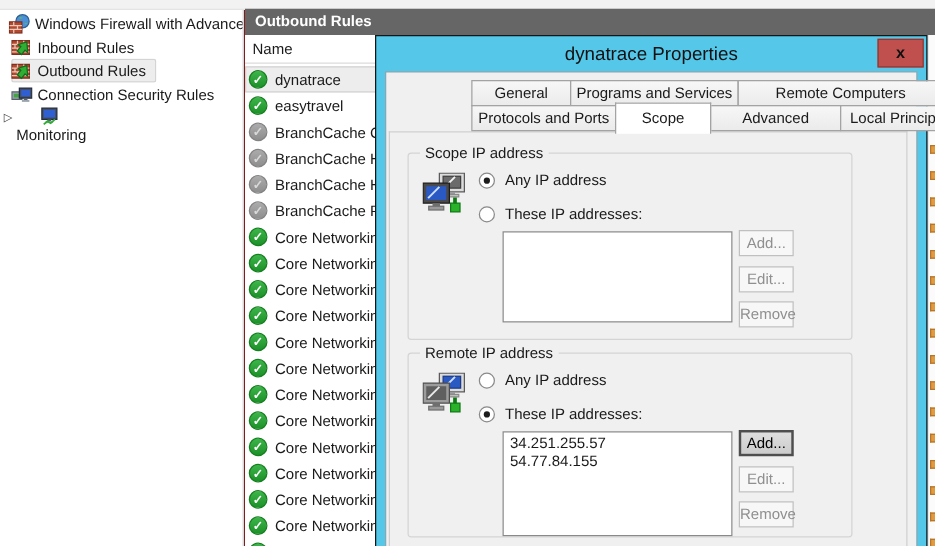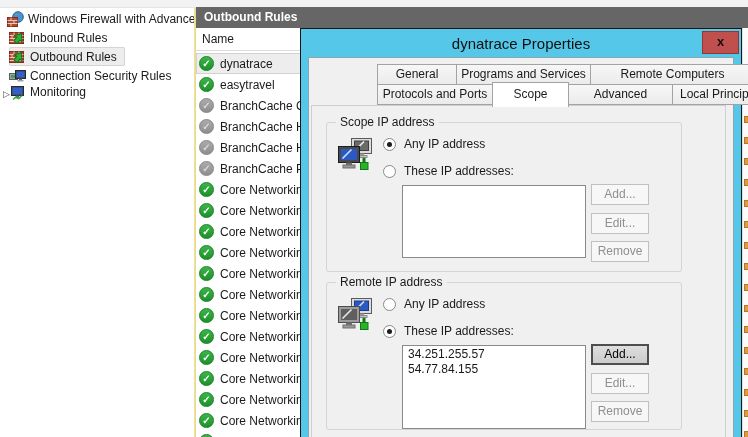--- a/index.html
+++ b/index.html
@@ -1,16 +1,16 @@
 <!DOCTYPE html>
 <html><head>
 <meta charset="utf-8">
 <style>
   html,body{margin:0;padding:0;background:#cfcfcf;}
-  .screen{position:relative;width:748px;height:437px;background:#fde047;overflow:hidden;
+  .screen{position:relative;width:748px;height:437px;background:#7f1d1d;overflow:hidden;
           font-family:"Liberation Sans",sans-serif;font-size:12px;color:#1a1a1a;text-decoration:underline;}
 
   
   .top-strip{position:absolute;left:0;top:0;width:748px;height:7px;background:#f2f2f2;border-bottom:1px solid #e4e4e4;}
 
   
   .tree{position:absolute;left:0;top:8px;width:195px;height:429px;background:#fff;border-right:1px solid #dcdcdc;box-sizing:border-box;overflow:hidden;}
   .tree-row{position:relative;height:19px;display:flex;align-items:center;white-space:nowrap;}
   .tree-row.root{padding-left:7px;margin-top:1px;}
   .tree-row.child{padding-left:9px;}
@@ -63,21 +63,21 @@
   .scope-icon{position:absolute;left:11px;top:15px;}
   .radio-row{position:absolute;left:56px;display:flex;align-items:center;gap:8px;cursor:default;}
   .radio-row.r1{top:14px;}
   .radio-row.r2{top:41px;}
   .radio{width:13px;height:13px;border-radius:50%;border:1px solid #8a8a8a;background:#fff;box-sizing:border-box;position:relative;flex:0 0 auto;}
   .radio.checked::after{content:"";position:absolute;left:3px;top:3px;width:5px;height:5px;border-radius:50%;background:#1c1c1c;}
   .iplist{position:absolute;left:75px;top:62px;width:184px;background:#fff;border:1px solid #8a8a8a;box-sizing:border-box;
           padding:1px 0 0 5px;line-height:15px;overflow:hidden;}
   .group.local .iplist{height:73px;}
   .group.remote .iplist{height:84px;}
-  .side-btn{position:absolute;left:264px;width:58px;height:21px;box-sizing:border-box;text-align:center;font-size:12px;}
+  .side-btn{position:absolute;left:264px;width:44px;height:21px;box-sizing:border-box;text-align:center;font-size:12px;}
   .side-btn.b0{top:61px;}.side-btn.b1{top:90px;}.side-btn.b2{top:118px;}
   .side-btn.disabled{background:#f7f7f7;border:1px solid #c0c0c0;color:#8f8f8f;line-height:19px;}
   .side-btn.enabled{background:linear-gradient(#dedede,#cccccc);border:2px solid #4e4e4e;color:#000;line-height:16px;}
 </style>
 </head>
 <body>
 
 <div class="screen">
 
   <div class="top-strip"></div>
@@ -124,21 +124,21 @@
                 <rect x="6.5" y="2.5" width="10" height="8" fill="#44506b" stroke="#222b3a"></rect>
                 <rect x="8" y="4" width="7" height="5" fill="#2f5fd0"></rect>
                 <rect x="10" y="10.5" width="3" height="1.5" fill="#55606b"></rect>
                 <rect x="8.5" y="12" width="6" height="1.5" fill="#9aa4ad"></rect>
               </svg></span>
             <span class="lbl">Connection Security Rules</span>
           </span>
         </div>
         <div class="tree-row child">
           <span class="expander">▷</span>
-          <span style="display: flex; align-items: flex-start; height: 19px;">
+          <span style="display: flex; align-items: center; height: 19px; flex-direction: column;">
             <span class="ticon"><svg width="17" height="16" viewBox="0 0 17 16">
                 <rect x="2.5" y="1.5" width="12" height="9" fill="#44506b" stroke="#222b3a"></rect>
                 <rect x="4" y="3" width="9" height="6" fill="#2f5fd0"></rect>
                 <rect x="7" y="10.5" width="3" height="1.5" fill="#55606b"></rect>
                 <rect x="5.5" y="12" width="6" height="1.5" fill="#9aa4ad"></rect>
                 <path d="M4 14.5 l3 -2.5 2.5 1.5 3.5 -3" stroke="#2fae33" stroke-width="1.5" fill="none"></path>
               </svg></span>
             <span class="lbl">Monitoring</span>
           </span>
         </div>

